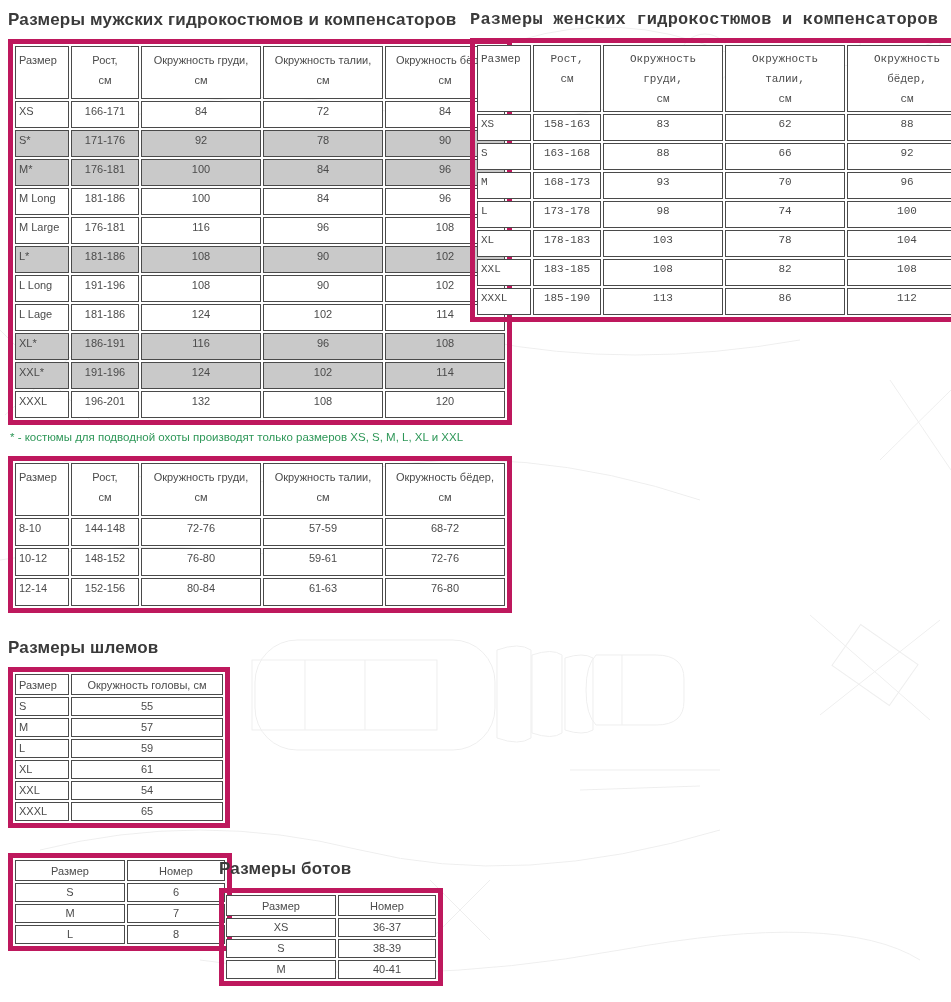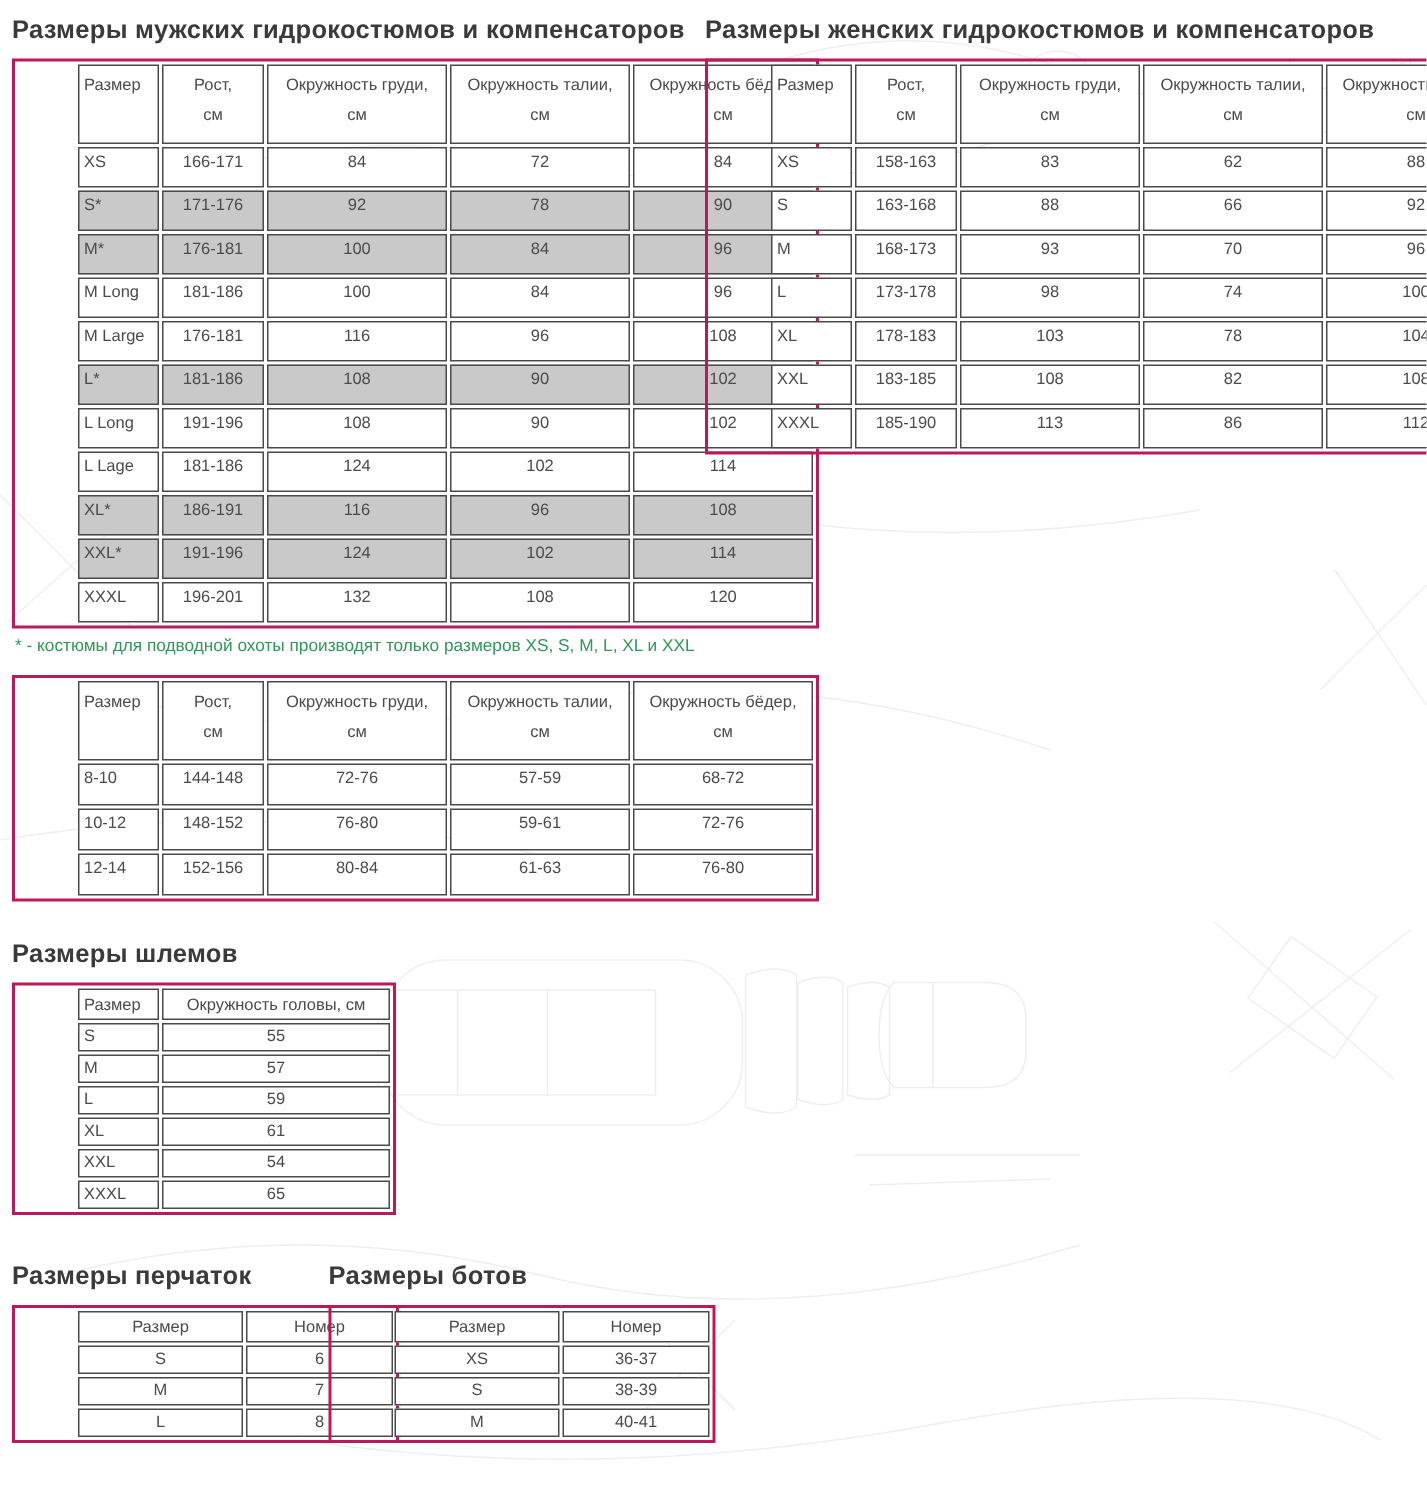--- a/index.html
+++ b/index.html
@@ -18,29 +18,28 @@
     font-size:17px;
     font-weight:bold;
     color:#3a3a3a;
     margin:6px 0 9px 0;
     letter-spacing:0.2px;
     white-space:nowrap;
   }
 
   .top-row{display:flex;gap:0;align-items:flex-start;}
   .col-left{width:462px;flex:none;}
-  .col-right{width:467px;flex:none;}
+  .col-right{width:467px;flex:none;font-family:Liberation Mono, monospace;}
 
   table.tbl{
     border-collapse:separate;
     border-spacing:2px;
-    border:2px solid #be185d;
+    border:5px solid #be185d;
     background:transparent;
     table-layout:fixed;
-    padding-left:40px;
   }
   .tbl th,.tbl td{
     border:1px solid #4a4a4a;
     font-size:11px;
     color:#4b4b4b;
     background:#ffffff;
     vertical-align:top;
     padding:3px 3px 2px 3px;
     font-weight:normal;
     overflow:hidden;
@@ -378,21 +377,20 @@
               <td>XXXL</td>
               <td>65</td>
             </tr>
           </tbody>
         </table>
       </div>
   </div>
 
   <div class="bottom-row">
     <div class="gloves-section">
-      <h2 class="section-title">Размеры перчаток</h2>
       <div>
           <table class="tbl tbl-gloves">
             <thead>
               <tr>
                 <th>Размер</th>
                 <th>Номер</th>
               </tr>
             </thead>
             <tbody>
               <tr>

